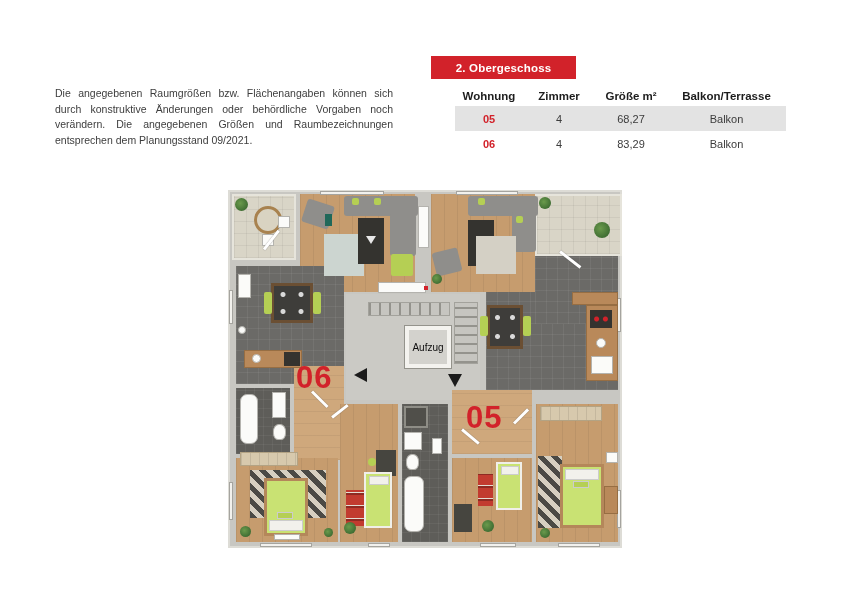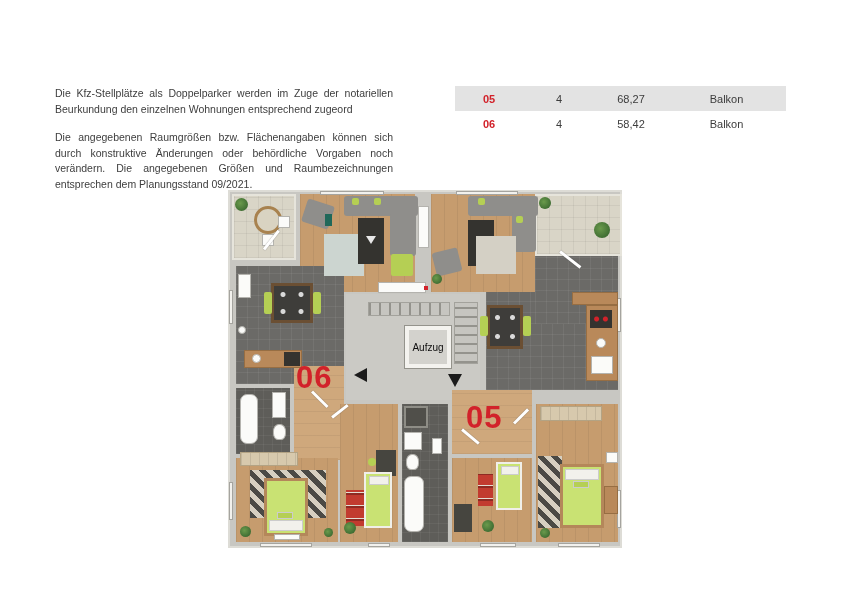--- a/index.html
+++ b/index.html
@@ -58,36 +58,42 @@
   .kidbed{background:var(--bed-lime);border:2px solid #f0efe9;box-sizing:border-box;position:absolute;}
   .wardrobe{background:#d7c9ad;background-image:repeating-linear-gradient(90deg,rgba(0,0,0,.09) 0 1px,transparent 1px 9px);border:1px solid #b3a384;box-sizing:border-box;}
   .circ{border-radius:50%;}
 </style>
 </head>
 <body>
 
 <div class="page">
 
   <div class="abs notes">
-    <p>Die Kfz-Stellplätze als Doppelparker werden im Zuge der notariellen Beurkundung den einzelnen Wohnungen entsprechend zugeord</p>
     <p>Die angegebenen Raumgrößen bzw. Flächenangaben können sich durch konstruktive Änderungen oder behördliche Vorgaben noch verändern. Die angegebenen Größen und Raumbezeichnungen entsprechen dem Planungsstand 09/2021.</p>
   </div>
 
+  <div class="abs floorbar">2. Obergeschoss</div>
 
   <div class="abs tbl">
+    <div class="trow thead">
+      <div class="cell">Wohnung</div>
+      <div class="cell">Zimmer</div>
+      <div class="cell">Größe m²</div>
+      <div class="cell">Balkon/Terrasse</div>
+    </div>
     <div class="trow tdata gray-row">
       <div class="cell red-bold">05</div>
       <div class="cell">4</div>
       <div class="cell">68,27</div>
       <div class="cell">Balkon</div>
     </div>
     <div class="trow tdata">
       <div class="cell red-bold">06</div>
       <div class="cell">4</div>
-      <div class="cell">58,42</div>
+      <div class="cell">83,29</div>
       <div class="cell">Balkon</div>
     </div>
   </div>
 
   <div class="abs plan">
 
     <div class="room balc" style="left:4px;top:4px;width:60px;height:62px;"></div>
     <div class="room wood" style="left:72px;top:4px;width:115px;height:98px;"></div>
     <div class="room wood" style="left:203px;top:4px;width:104px;height:98px;"></div>
     <div class="room balc" style="left:307px;top:4px;width:83px;height:58px;"></div>

